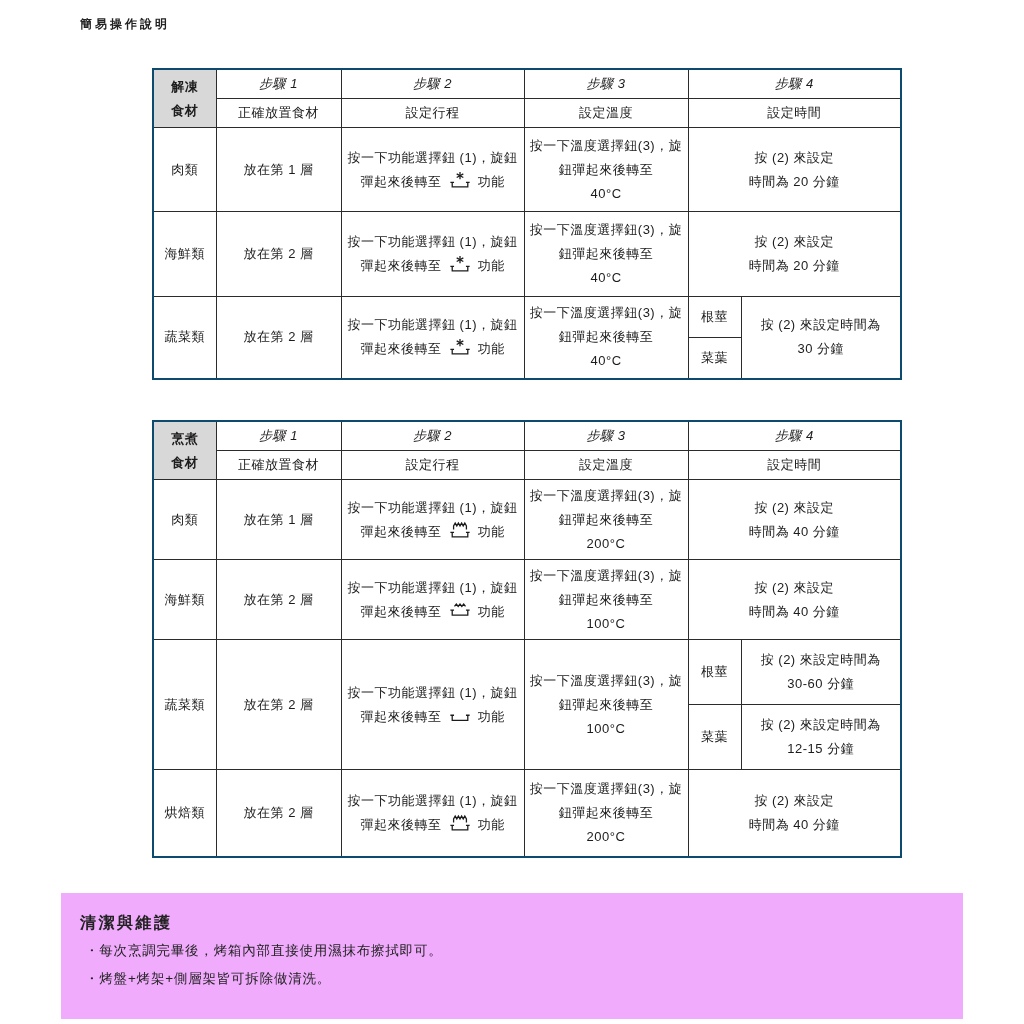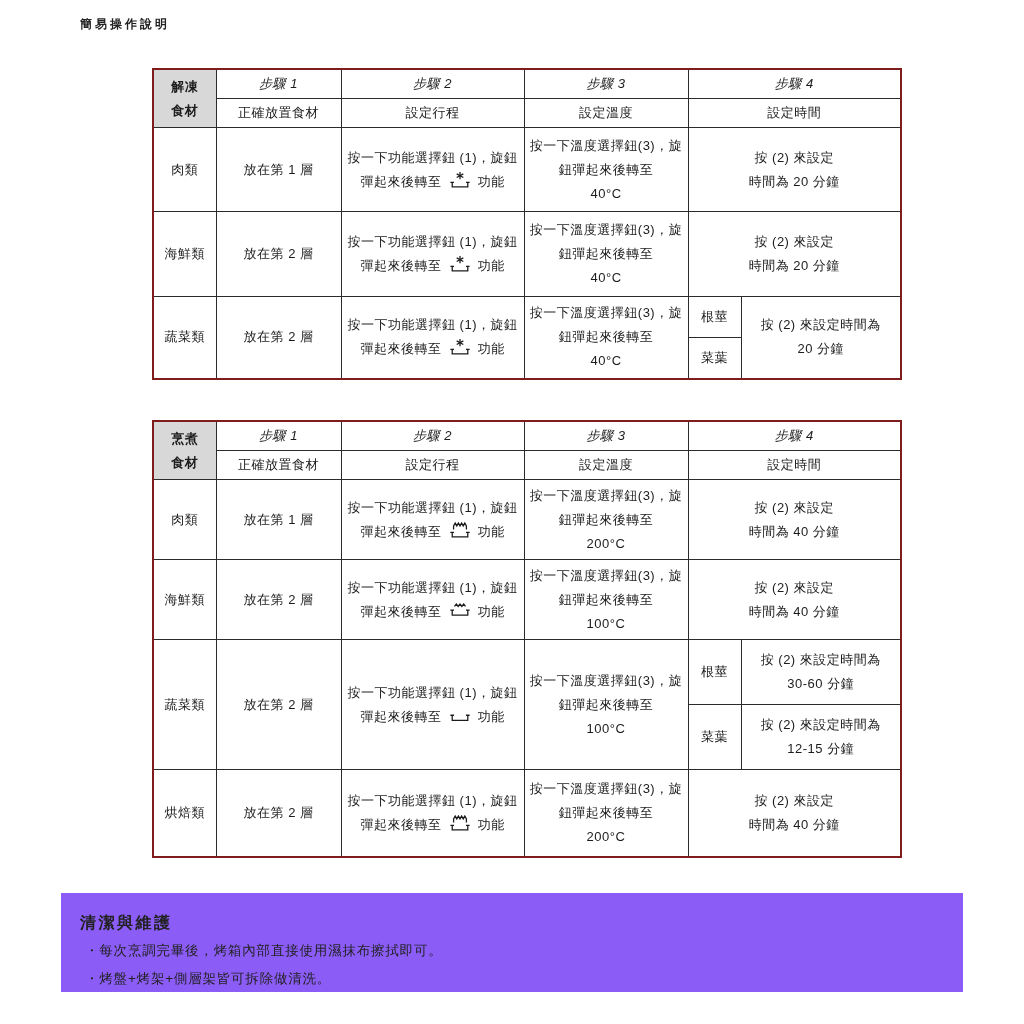--- a/index.html
+++ b/index.html
@@ -11,21 +11,21 @@
   .sheet{position:relative;width:1024px;height:1024px;background:#ffffff;overflow:hidden;}
 
   .page-title{
     position:absolute;left:80px;top:16px;
     font-size:12px;font-weight:bold;letter-spacing:3px;color:#222;
   }
 
   table.op{
     position:absolute;left:152px;
     border-collapse:collapse;table-layout:fixed;
-    border:2px solid #7f1d1d;
+    border:2px solid #0c4a6e;
     background:#fff;
   }
   #table-defrost{top:68px;}
   #table-cook{top:420px;}
 
   table.op td{
     border:1px solid #2b2b2b;
     text-align:center;vertical-align:middle;
     font-size:13px;line-height:1.85;letter-spacing:0.5px;
     padding:2px 5px;box-sizing:border-box;
@@ -34,22 +34,22 @@
   td.corner{
     background:#d8d8d8;font-weight:bold;font-size:14px;line-height:1.6;
   }
   td.step-head{font-size:13px;font-style:italic;}
   td.sub-head{font-size:13px;}
   td.food{font-size:13px;}
   .icon{vertical-align:-3px;margin:0 3px;}
   .tline{display:block;}
 
   .footer-panel{
-    position:absolute;left:61px;top:893px;width:902px;height:99px;
-    background:#8b5cf6;
+    position:absolute;left:61px;top:893px;width:902px;height:126px;
+    background:#f0abfc;
   }
   .footer-heading{
     position:absolute;left:19px;top:20px;
     font-size:16px;font-weight:bold;letter-spacing:2.5px;color:#222;
   }
   .footer-bullets{position:absolute;left:24px;top:44px;}
   .footer-bullet{
     font-size:13.5px;line-height:28px;letter-spacing:0.8px;color:#222;
   }
 </style>
@@ -149,21 +149,21 @@
         </svg>
         <span>功能</span>
       </td>
       <td rowspan="2">
         <span class="tline">按一下溫度選擇鈕(3)，旋鈕彈起來後轉至</span>
         <span class="tline">40°C</span>
       </td>
       <td>根莖</td>
       <td rowspan="2">
         <span class="tline">按 (2) 來設定時間為</span>
-        <span class="tline">20 分鐘</span>
+        <span class="tline">30 分鐘</span>
       </td>
     </tr>
     <tr style="height:41px">
       <td>菜葉</td>
     </tr>
   </tbody>
     </table>
 
   <table class="op" id="table-cook">
     <colgroup>

